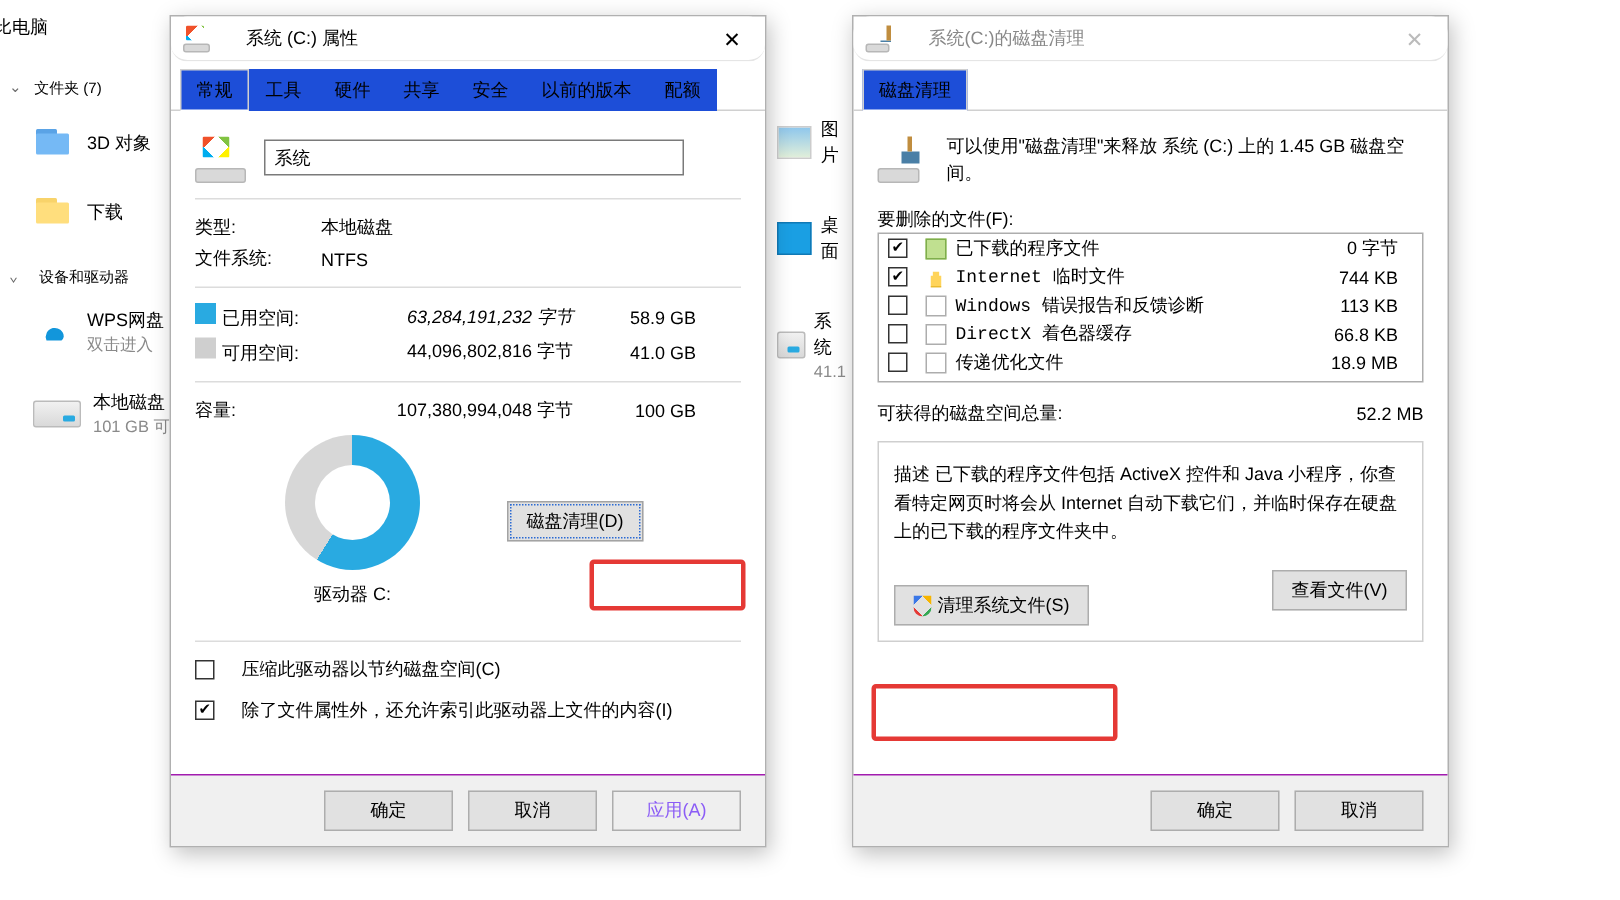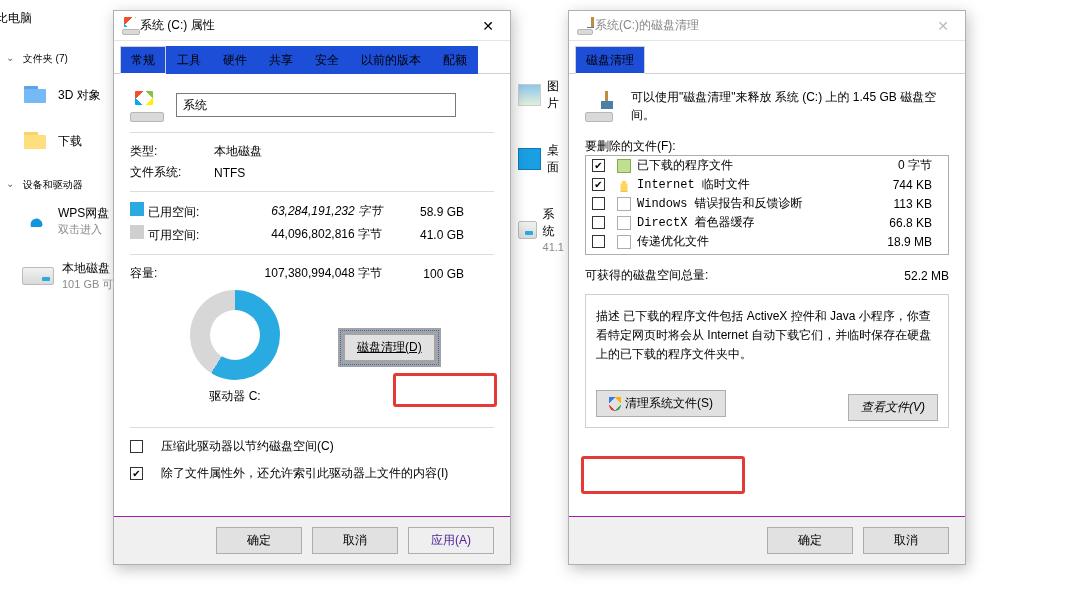--- a/index.html
+++ b/index.html
@@ -92,24 +92,25 @@
     position: absolute;
     background: #fff;
     border: 1px solid #b0b0b0;
     box-shadow: 2px 4px 14px rgba(0,0,0,.25);
   }
   .titlebar {
     height: 30px;
     display:flex;
     align-items:center;
     padding: 0 4px 0 8px;
-    gap:0;
+    gap:24px;
     font-size:12px;
     background:#fff;
     border-bottom:1px solid #e5e5e5;
+    border-radius:11px;
   }
   .titlebar .spacer{flex:1;}
   .close-btn{
     width:36px;height:24px;
     display:flex;align-items:center;justify-content:center;
     font-size:14px;
     color:#000;
   }
   .tabs{
     display:flex;
@@ -168,21 +169,21 @@
     padding:4px 12px;
     font-size:12px;
     border:1px solid #adadad;
     background:#e1e1e1;
     text-align:center;
     display:inline-flex;
     align-items:center;
     justify-content:center;
     gap:4px;
   }
-  .win-btn.disabled{ color:#4c1d95; background:#efefef;}
+  .win-btn.disabled{ color:#8b5cf6; background:#efefef;}
   .win-btn.shield::before{
     content:"";
     width:12px;height:14px;
     background:
       linear-gradient(135deg,#3b78e7 50%,transparent 50%) 0 0/6px 7px no-repeat,
       linear-gradient(225deg,#f7b500 50%,transparent 50%) 6px 0/6px 7px no-repeat,
       linear-gradient(45deg,#e53935 50%,transparent 50%) 0 7px/6px 7px no-repeat,
       linear-gradient(315deg,#34a853 50%,transparent 50%) 6px 7px/6px 7px no-repeat;
     border-radius:0 0 6px 6px;
   }
@@ -274,21 +275,21 @@
   </div>
   <div class="folder-row" style="position:absolute;top:82px;">
     <span class="icon-folder blue"></span>
     <span>3D 对象</span>
   </div>
   <div class="folder-row" style="position:absolute;top:128px;">
     <span class="icon-folder"></span>
     <span>下载</span>
   </div>
 
-  <div class="explorer-section" style="top:178px;left:6px;">
+  <div class="explorer-section" style="top:178px;left:6px;font-family:Liberation Mono, monospace;">
     <span class="exp-collapse">⌄</span>
     <span>设备和驱动器</span>
   </div>
   <div class="device-row" style="position:absolute;top:203px;">
     <span class="icon-cloud">
       <svg viewBox="0 0 28 20">
           <path d="M9 16a6 6 0 1 1 11.5-2.5A4 4 0 0 1 19 16H9z" fill="#1296db"></path>
         </svg>
     </span>
     <span>
@@ -378,21 +379,21 @@
       <span style="width:150px;text-align:right;">107,380,994,048 字节</span>
       <span style="width:70px;text-align:right;">100 GB</span>
     </div>
 
     <div class="ring-wrap">
       <div>
         <div class="ring"></div>
         <div style="margin-top:8px;font-size:12px;">驱动器 C:</div>
       </div>
       <div>
-        <button class="win-btn" style="border:7px solid #a3a3a3;outline:1px dotted #2a6ad3;outline-offset:-3px;text-decoration:underline;">
+        <button class="win-btn" style="border:1px solid #a3a3a3;outline:1px dotted #2a6ad3;outline-offset:-3px;">
           <span>磁盘清理(D)</span>
         </button>
       </div>
     </div>
 
     <hr style="margin-top:22px;">
     <div class="row">
       <span class="checkbox"></span>
       <span>压缩此驱动器以节约磁盘空间(C)</span>
     </div>
@@ -479,21 +480,21 @@
       <span>52.2 MB</span>
     </div>
 
     <div class="group" style="height:134px;">
       <span class="legend">描述</span>
       <span>已下载的程序文件包括 ActiveX 控件和 Java 小程序，你查看特定网页时将会从 Internet 自动下载它们，并临时保存在硬盘上的已下载的程序文件夹中。</span>
 
       <button class="win-btn shield" style="position:absolute;left:10px;bottom:10px;">
         <span>清理系统文件(S)</span>
       </button>
-      <button class="win-btn" style="position:absolute;right:10px;bottom:6px;font-style:italic;">查看文件(V)</button>
+      <button class="win-btn" style="position:absolute;right:10px;bottom:20px;">查看文件(V)</button>
     </div>
   </div>
 
   <div class="btn-row" style="position:absolute;left:0;right:0;bottom:0;">
     <button class="win-btn">确定</button>
     <button class="win-btn">取消</button>
   </div>
 
   <div class="red-frame" style="left:12px;top:445px;width:164px;height:38px;"></div>
 </div>

